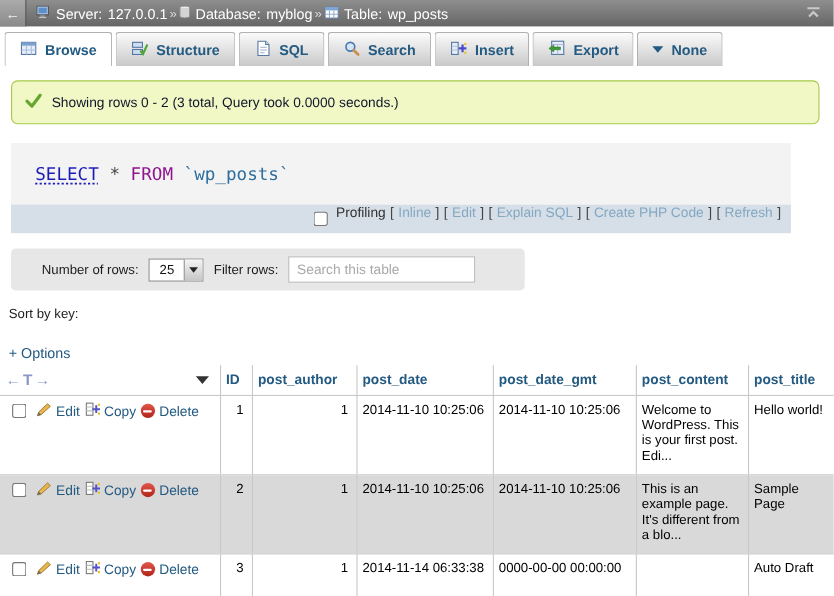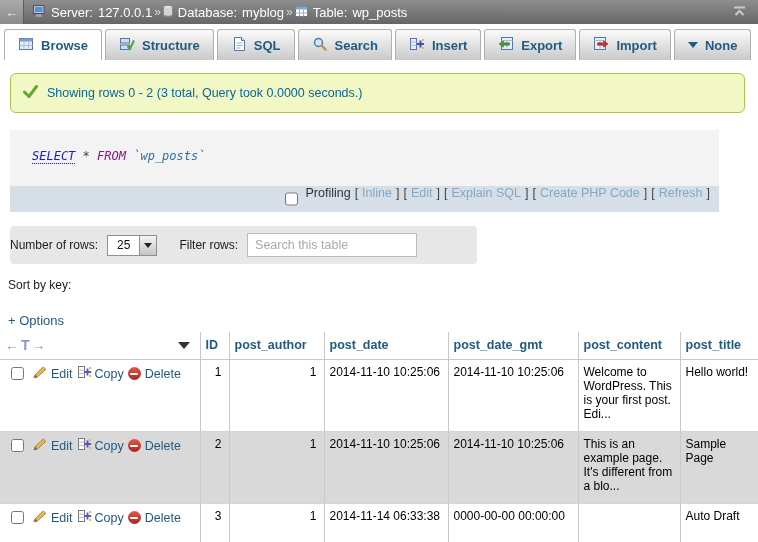--- a/index.html
+++ b/index.html
@@ -18,35 +18,35 @@
   
   .tabbar { height:36px; display:flex; align-items:flex-end; padding-left:4px; background:#fff; }
   .tab { display:flex; align-items:center; gap:7px; height:31px; padding:0 13px; margin-right:3px;
          border:1px solid #b0b0b0; border-bottom:none; border-radius:3px 3px 0 0;
          background:linear-gradient(#fbfbfb,#c9c9c9); color:#235a81; font-weight:bold; font-size:13px; cursor:pointer; white-space:nowrap; }
   .tab.active { background:#fff; }
   .tab svg { flex:0 0 auto; }
   .caret-down { width:0; height:0; border-left:5px solid transparent; border-right:5px solid transparent; border-top:6px solid #235a81; display:inline-block; }
   
   .message { margin:13px 13px 0 10px; height:40px; border:1px solid #a7c948; background:#f1f7c5; border-radius:6px;
-             display:flex; align-items:center; gap:9px; padding:0 12px; font-size:12.5px; color:#0369a1; }
+             display:flex; align-items:center; gap:9px; padding:0 12px; font-size:12.5px; color:#0f172a; }
   
   .sqlbox { margin:17px 0 0 10px; width:709px; }
-  .sqlquery { background:#f3f3f3; height:56px; padding:19px 10px 0 22px; font-family:"DejaVu Sans Mono", monospace; font-size:12px;font-style:italic; }
+  .sqlquery { background:#f3f3f3; height:56px; padding:19px 10px 0 22px; font-family:"DejaVu Sans Mono", monospace; font-size:16px; }
   .kw-select { color:#1c1cba; text-decoration:underline dotted; text-underline-offset:3px; cursor:pointer; }
   .kw-star { color:#444; }
   .kw-from { color:#8f148f; }
   .kw-table { color:#2e6e9e; }
   .sqltools { background:#d6dfe7; height:26px; display:flex; justify-content:flex-end; gap:4px; padding-right:9px; color:#333; font-size:12.5px; }
   .sqltools a { color:#84a8c2; text-decoration:none; cursor:pointer; }
   .sqltools .br { color:#444; }
   .sqltools input { margin:0 3px 0 0; }
   
   .controls { margin:14px 0 0 10px; width:467px; height:38px; background:#e7e7e7; border-radius:4px;
-              display:flex; align-items:center; padding:0 0; gap:9px; color:#1c1c1c; }
+              display:flex; align-items:center; padding:0 28px; gap:9px; color:#1c1c1c; }
   .fakeselect { display:inline-flex; align-items:center; border:1px solid #8f8f8f; background:#fff; height:21px; cursor:pointer; }
   .fakeselect .val { padding:0 9px; color:#111; }
   .fakeselect .btn { width:17px; align-self:stretch; background:linear-gradient(#f4f4f4,#c6c6c6); border-left:1px solid #8f8f8f; display:flex; align-items:center; justify-content:center; }
   .fakeselect .btn i { width:0; height:0; border-left:4px solid transparent; border-right:4px solid transparent; border-top:5px solid #222; }
   .filter-input { width:170px; height:24px; border:1px solid #bbb; padding:0 7px; font-family:"Liberation Sans",sans-serif; font-size:12.5px; color:#333; }
   .filter-input::placeholder { color:#a9a9a9; }
   
   .sortrow { margin:9px 0 0 8px; height:24px; display:flex; align-items:center; gap:9px; color:#1c1c1c; }
   .sortrow .fakeselect { width:210px; height:23px; justify-content:space-between; }
   .options-link { display:inline-block; margin:16px 0 0 8px; color:#235a81; font-size:13px; text-decoration:none; cursor:pointer; }
@@ -169,29 +169,20 @@
   <div class="tab">
     <span><svg width="16" height="16" viewBox="0 0 16 16">
           <rect x="3.5" y="1.5" width="11" height="12" fill="#e7eefa" stroke="#5577a6"></rect>
           <line x1="3.5" y1="4.5" x2="14.5" y2="4.5" stroke="#aabdd8"></line>
           <line x1="9" y1="4.5" x2="9" y2="13.5" stroke="#aabdd8"></line>
           <path d="M1 8 l4.5 -3.2 v2 h6 v2.4 h-6 v2z" fill="#3f9c35" stroke="#2c6e26" stroke-width="0.5"></path>
         </svg></span>
     <span>Export</span>
   </div>
   <div class="tab">
-    <span><svg width="16" height="16" viewBox="0 0 16 16">
-          <rect x="1.5" y="1.5" width="11" height="12" fill="#e7eefa" stroke="#5577a6"></rect>
-          <line x1="1.5" y1="4.5" x2="12.5" y2="4.5" stroke="#aabdd8"></line>
-          <line x1="7" y1="4.5" x2="7" y2="13.5" stroke="#aabdd8"></line>
-          <path d="M15 8 l-4.5 -3.2 v2 h-6 v2.4 h6 v2z" fill="#cc2f2f" stroke="#8e1f1f" stroke-width="0.5"></path>
-        </svg></span>
-    <span>Import</span>
-  </div>
-  <div class="tab">
     <span class="caret-down"></span>
     <span>None</span>
   </div>
 </div>
 
 
 <div class="message">
   <span><svg width="15" height="13" viewBox="0 0 15 13">
         <path d="M1.5 7 L6 11.5 L13.5 1.5" stroke="#67a730" stroke-width="3" fill="none" stroke-linecap="round"></path>
       </svg></span>
@@ -229,21 +220,21 @@
 
 
 <div class="controls">
   <span>Number of rows:</span>
   <span class="fakeselect">
     <span class="val">25</span>
     <span class="btn">
         <i></i>
       </span>
   </span>
-  <span style="margin-left:13px;">Filter rows:</span>
+  <span style="">Filter rows:</span>
   <input class="filter-input" placeholder="Search this table" style="">
 </div>
 
 
 <div class="sortrow">
   <span>Sort by key:</span>
 </div>
 
 <a class="options-link">+ Options</a>
 

